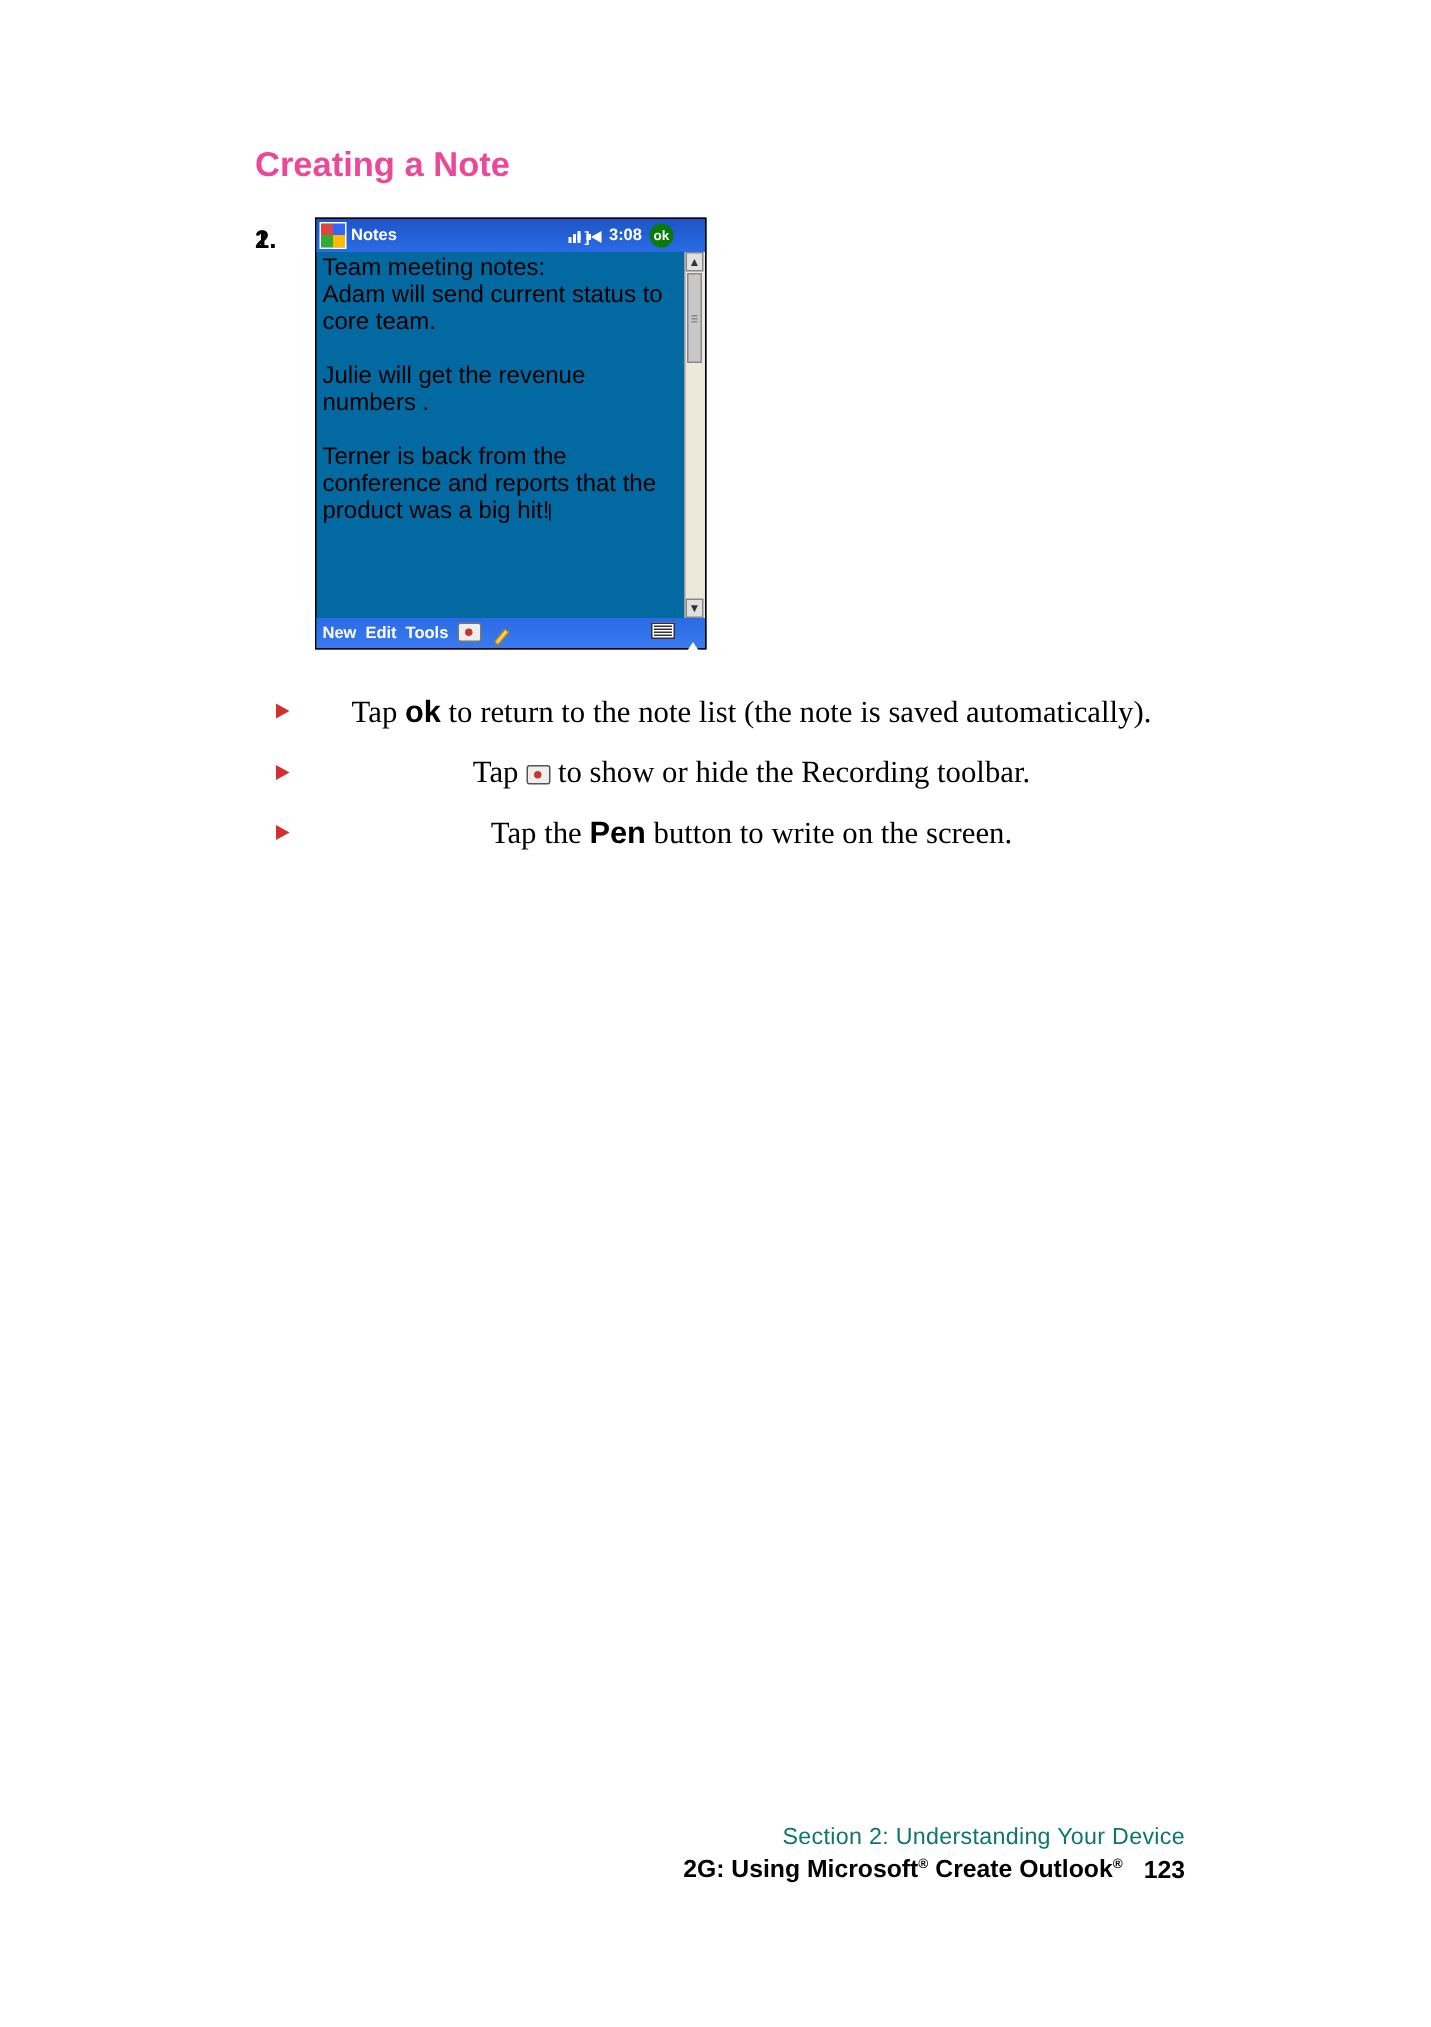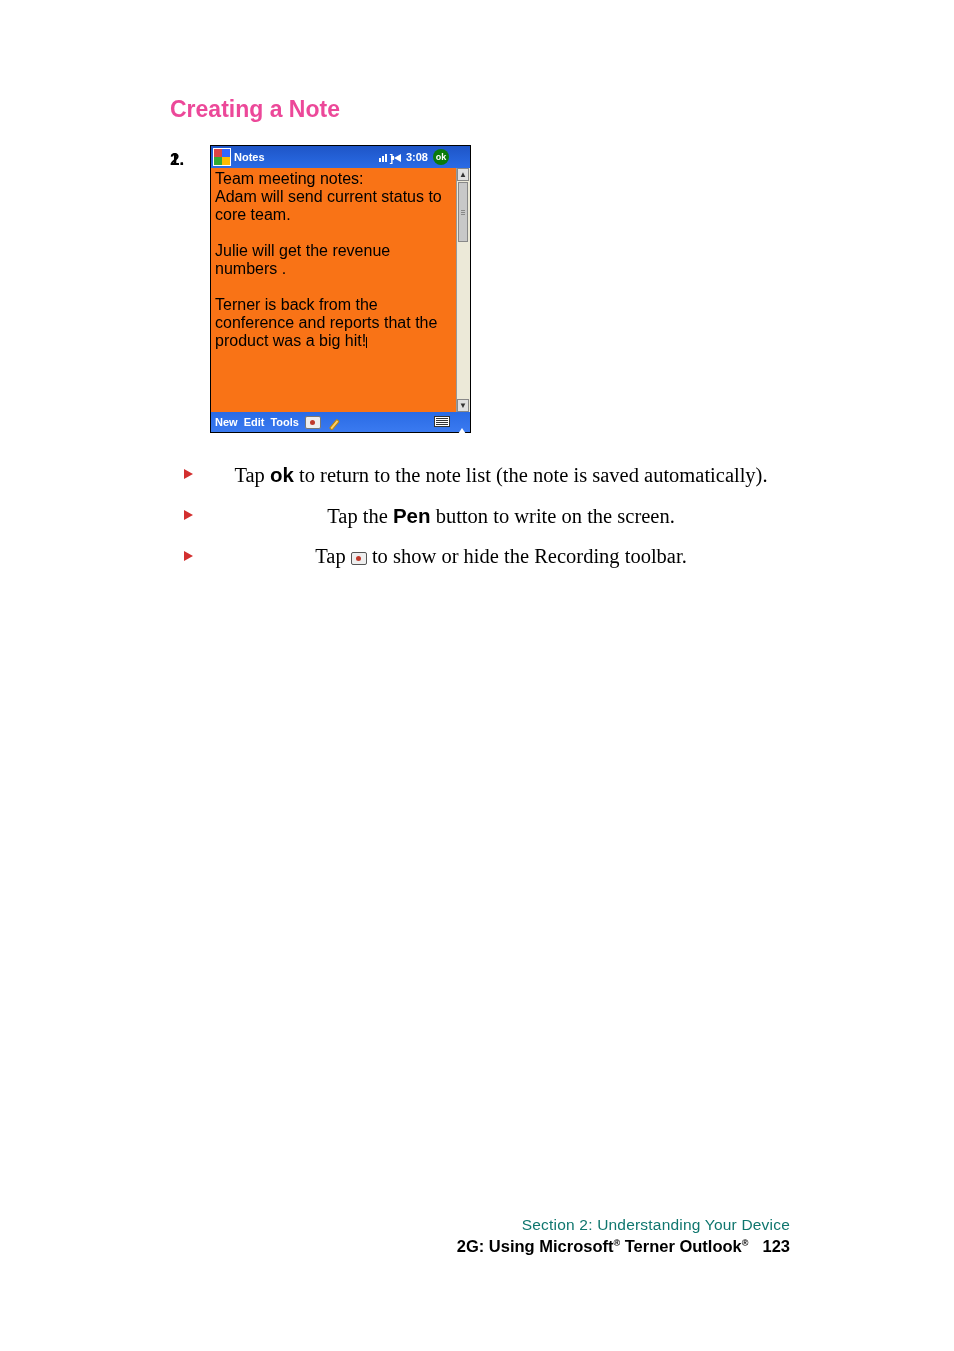--- a/index.html
+++ b/index.html
@@ -49,21 +49,21 @@
   .step-body .bold-sans { font-size: 18px; }
 
   
   .shot-wrap {
     margin: 18px 0 26px 40px;
     width: 261px;
   }
   .pp-frame {
     border: 1px solid #000;
     width: 259px;
-    background: #f97316;
+    background: #0369a1;
   }
   .pp-title {
     height: 22px;
     background: linear-gradient(#1e55c7, #2a6be5);
     color: #fff;
     font-family: Tahoma, Arial, sans-serif;
     font-size: 11px;
     font-weight: 700;
     display: flex;
     align-items: center;
@@ -302,27 +302,27 @@
     </div>
   </div>
 
   <ul class="tips">
     <li>
       <span class="tri-bullet"></span>
       <span>Tap </span><span class="bold-sans">ok</span><span> to return to the note list (the note is saved automatically).</span>
     </li>
     <li>
       <span class="tri-bullet"></span>
+      <span>Tap </span><span class="rec-icon-inline"></span><span> to show or hide the Recording toolbar.</span>
+    </li>
+    <li>
+      <span class="tri-bullet"></span>
       <span>Tap the </span><span class="bold-sans">Pen</span><span> button to write on the screen.</span>
-    </li>
-    <li>
-      <span class="tri-bullet"></span>
-      <span>Tap </span><span class="rec-icon-inline"></span><span> to show or hide the Recording toolbar.</span>
     </li>
   </ul>
 </div>
 
 <div class="footer">
   <div class="sec">Section 2: Understanding Your Device</div>
   <div class="chap">
-    <span>2G: Using Microsoft</span><sup class="reg">®</sup><span> Terner Outlook</span><sup class="reg">®</sup><span class="pgnum">123</span>
+    <span>2G: Using Microsoft</span><sup class="reg">®</sup><span> Create Outlook</span><sup class="reg">®</sup><span class="pgnum">123</span>
   </div>
 </div>
 
 </body></html>

